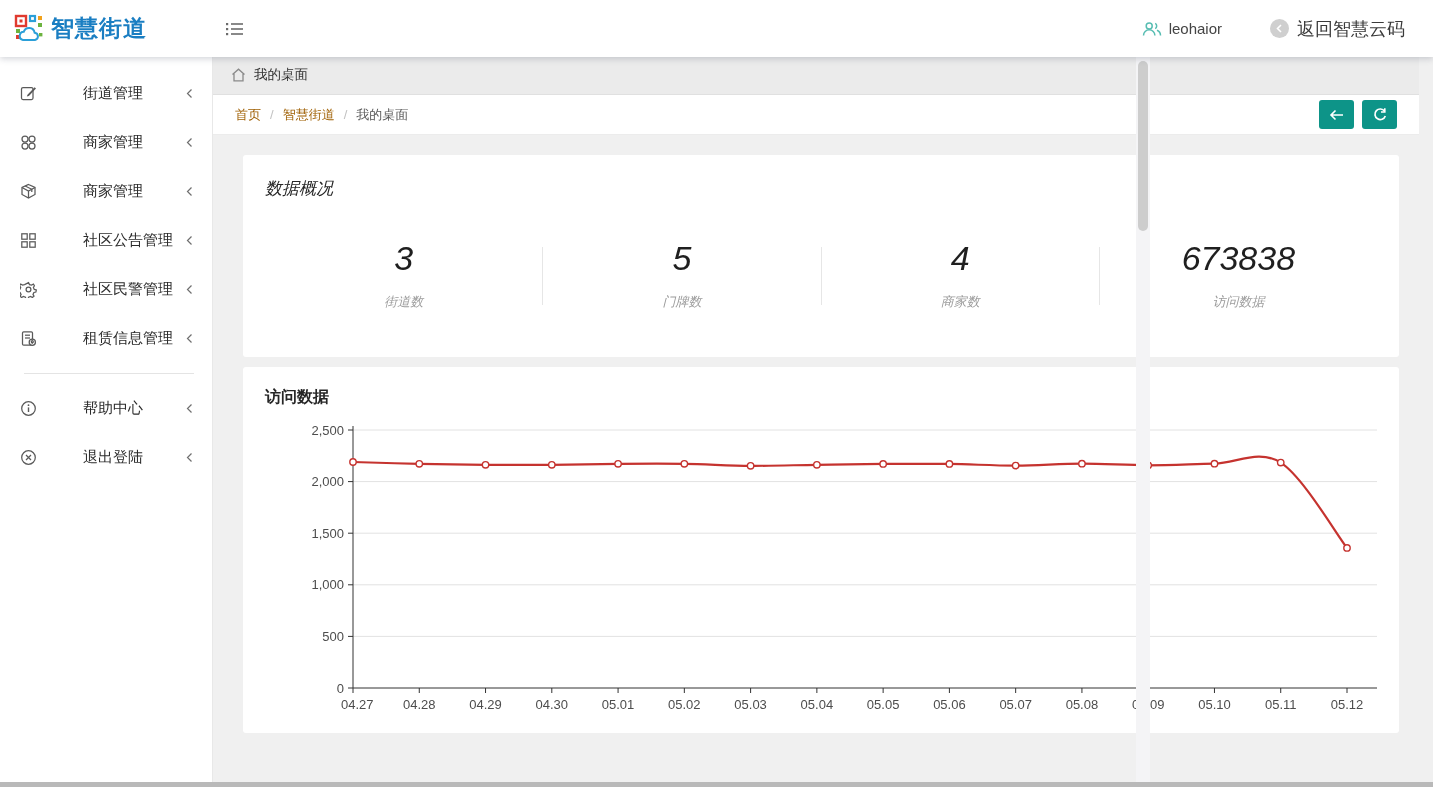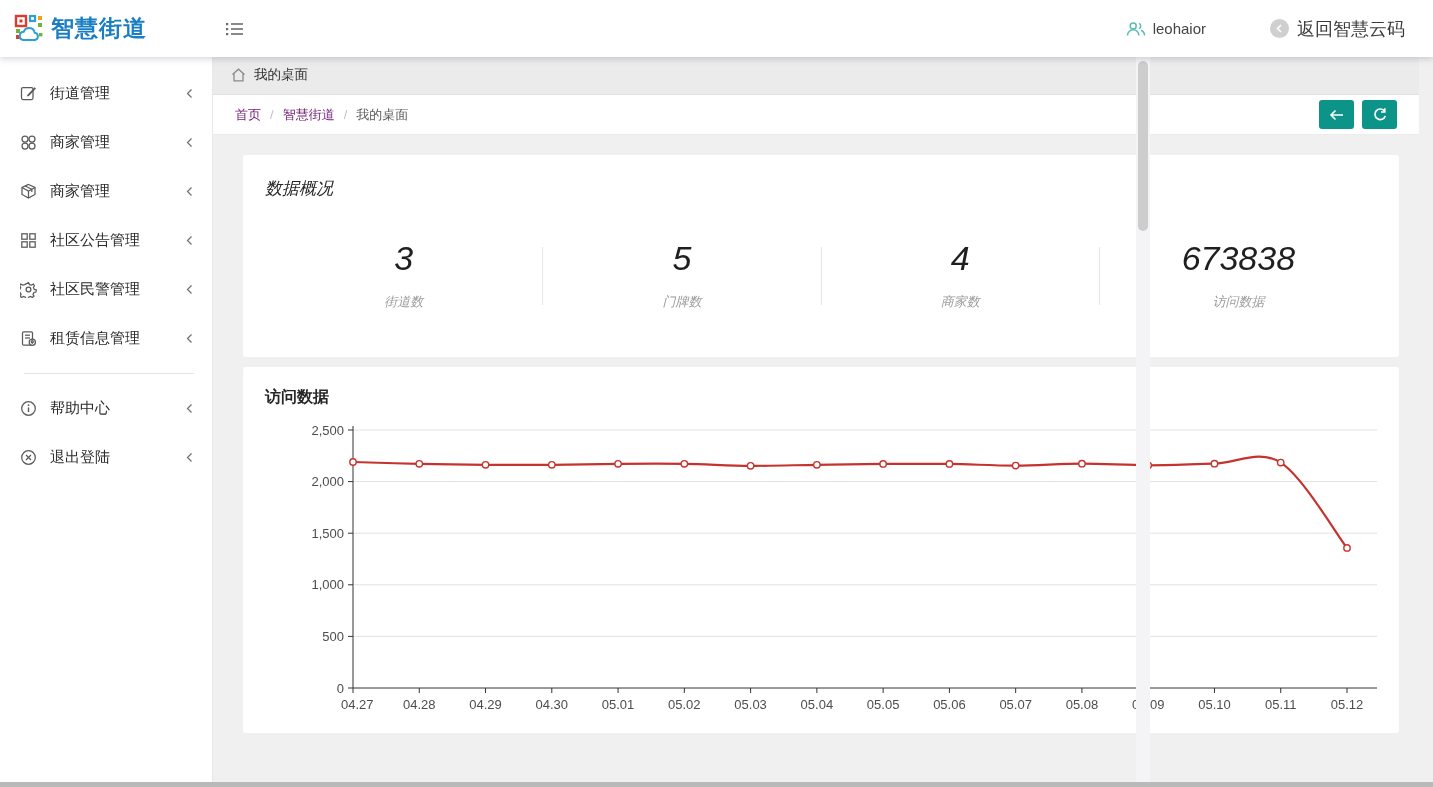--- a/index.html
+++ b/index.html
@@ -7,43 +7,43 @@
   :root { --accent:#0d9488; --logo-blue:#1a7ec2; --line-red:#c5332f; }
   .page { position:relative; width:1150px; height:787px; }
 
   
   .header { position:absolute; left:0; top:0; width:1433px; height:57px; background:#fff;
             box-shadow:0 2px 6px rgba(60,70,90,.22); z-index:20; display:flex; align-items:center; }
   .logo-wrap { display:flex; align-items:center; padding-left:14px; width:213px; }
   .logo-icon { width:30px; height:30px; margin-right:7px; flex:0 0 auto; }
   .logo-text { font-size:23px; font-weight:bold; color:var(--logo-blue); letter-spacing:1px; white-space:nowrap; }
   .collapse-btn { margin-left:12px; cursor:pointer; display:flex; align-items:center; }
-  .header-right { margin-left:auto; display:flex; align-items:center; padding-right:28px; gap:64px; }
+  .header-right { margin-left:auto; display:flex; align-items:center; padding-right:28px; gap:48px; }
   .user-chip { display:flex; align-items:center; gap:7px; cursor:pointer; }
   .user-chip .uname { font-size:15px; color:#444; }
   .return-chip { display:flex; align-items:center; gap:8px; cursor:pointer; }
   .return-chip .circle { width:19px; height:19px; border-radius:50%; background:#cfcfcf; display:flex; align-items:center; justify-content:center; }
   .return-chip .label { font-size:18px; color:#3a3a3a; }
 
   
   .sidebar { position:absolute; left:0; top:57px; width:213px; height:730px; background:#fff; border-right:1px solid #e8e8e8; padding-top:12px; }
   .menu-item { height:49px; display:flex; align-items:center; padding:0 18px 0 20px; cursor:pointer; }
   .mi-icon { width:17px; height:17px; margin-right:13px; display:flex; align-items:center; justify-content:center; flex:0 0 auto; }
-  .mi-label { font-size:15px; color:#2b2b2b; }
+  .mi-label { font-size:15px; color:#2b2b2b;margin-left:33px; }
   .mi-chevron { margin-left:auto; display:flex; align-items:center; }
   .menu-divider { height:1px; background:#e4e4e4; margin:10px 18px 10px 24px; }
 
   
   .main { position:absolute; left:213px; top:57px; width:1206px; height:730px; }
   .tabstrip { height:38px; background:#ebebeb; display:flex; align-items:flex-end; border-bottom:1px solid #e0e0e0; }
   .tab { display:flex; align-items:center; gap:8px; padding:0 18px; height:38px; cursor:pointer; }
   .tab-label { font-size:13.5px; color:#303030; }
   .crumbbar { height:40px; background:#fff; display:flex; align-items:center; padding:0 22px; border-bottom:1px solid #ececec; }
   .crumbs { display:flex; align-items:center; font-size:13px; }
-  .crumb { color:#701a75; cursor:pointer; }
+  .crumb { color:#a16207; cursor:pointer; }
   .crumb.current { color:#5a5a5a; cursor:default; }
   .crumb-sep { color:#c2c2c2; margin:0 9px; }
   .crumb-actions { margin-left:auto; display:flex; gap:8px; }
   .tealbtn { width:35px; height:29px; background:var(--accent); border:none; border-radius:3px; display:flex; align-items:center; justify-content:center; cursor:pointer; }
 
   
   .card { position:absolute; left:30px; width:1156px; background:#fff; border-radius:3px; }
   .card.stats { top:98px; height:202px; padding:22px;font-style:italic; }
   .card.chart { top:310px; height:366px; padding:20px 22px; }
   .card-title { font-size:17px; color:#262626; }

